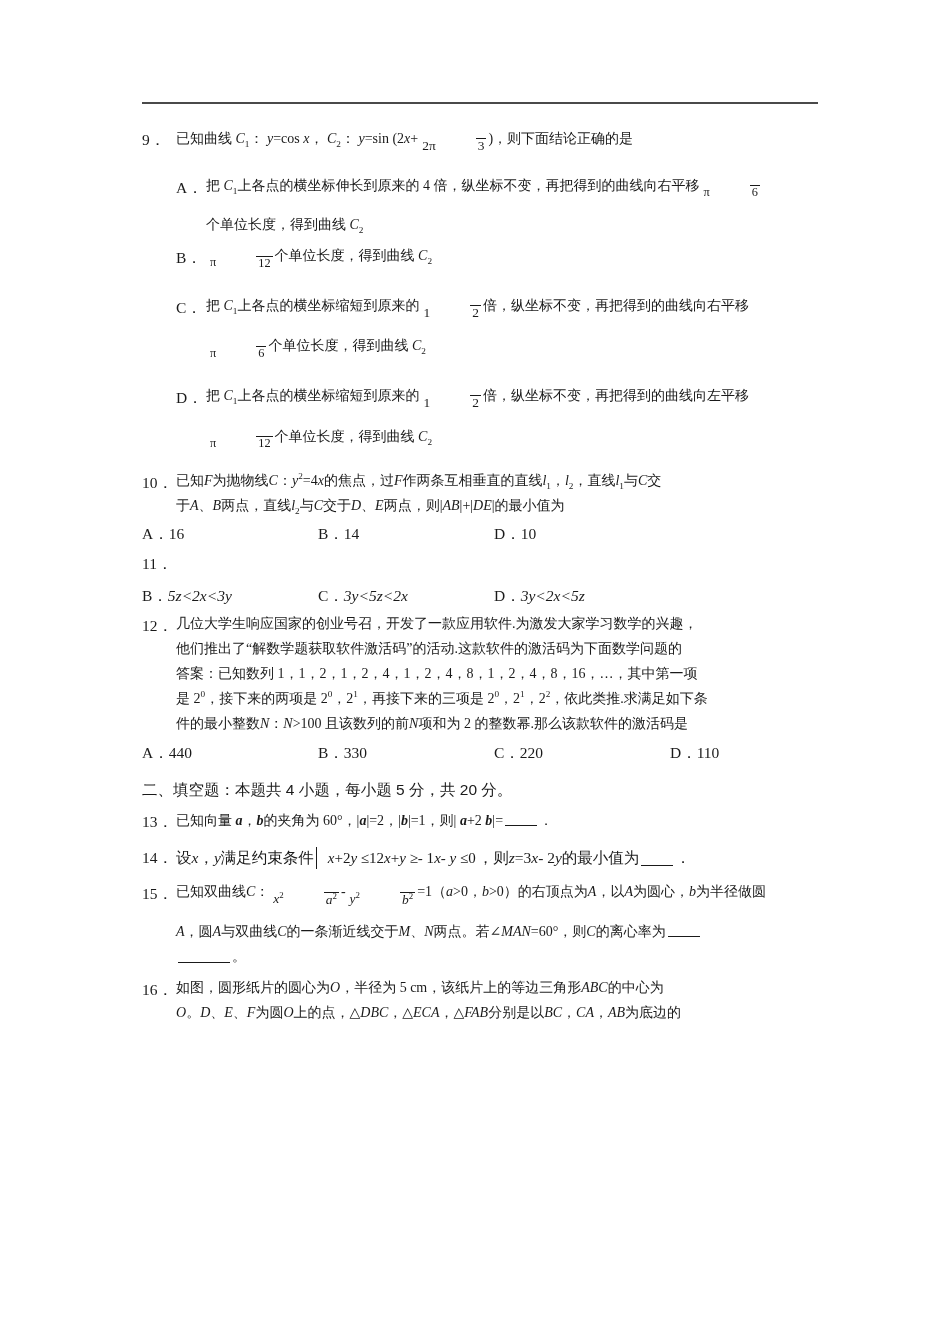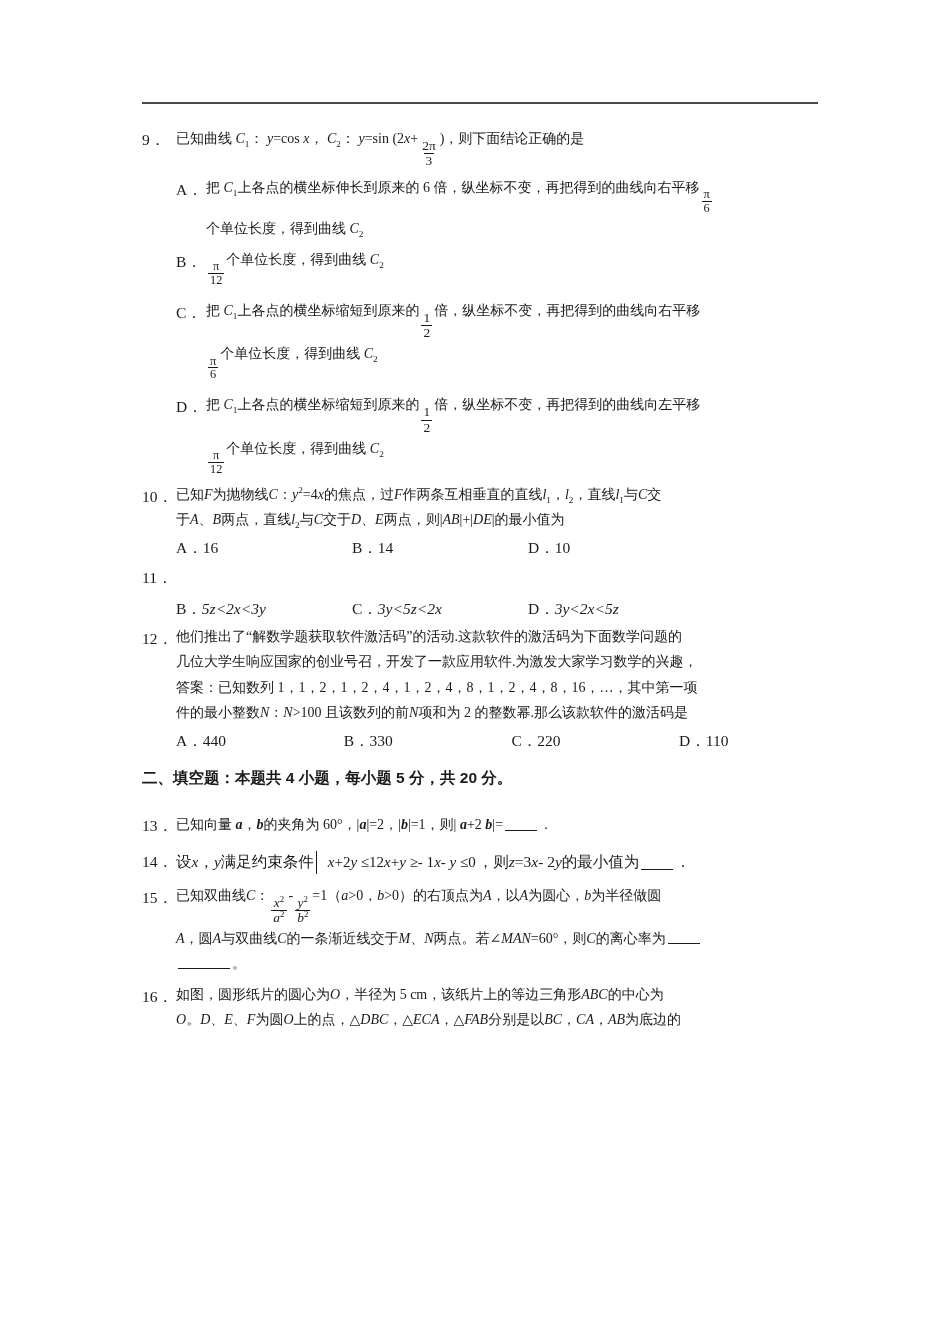--- a/index.html
+++ b/index.html
@@ -71,70 +71,70 @@
   }
   .opt-lbl {
     flex: 0 0 30px;
     width: 30px;
   }
   .opt-txt { flex: 1 1 auto; }
 
   
   .choices {
     display: flex;
-    margin-left: 34px;
     font-size: 15.5px;
     line-height: 2.0;
     align-items: center;
   }
   .choices > span {
     display: block;
   }
   .ch0 { width: 176px; }
   .ch1 { width: 176px; }
   .ch2 { width: 176px; }
   .ch3 { width: 150px; }
 
   
   i, .it { font-style: italic; }
   .bi { font-style: italic; font-weight: bold; }
   .frac {
     display: inline-flex;
-    flex-direction: column;
+    flex-direction: row;
     align-items: center;
     vertical-align: -0.52em;
-    margin: 0 2px;
+    margin: 12px 2px;
     font-size: 0.96em;
     line-height: 1.05;
+    gap: 38px;
   }
   .frac .num { padding: 0 2px; }
   .frac .den { padding: 0 2px; border-top: 1px solid #1a1a1a; }
   .frac.sm { font-size: 0.88em; vertical-align: -0.5em; }
 
   sup { font-size: 0.66em; vertical-align: super; line-height: 0; }
   sub { font-size: 0.66em; vertical-align: sub; line-height: 0; }
 
   .blank {
     display: inline-block;
     min-width: 28px;
     border-bottom: 1.6px solid #1a1a1a;
     height: 0.95em;
     vertical-align: -0.12em;
     margin: 0 2px;
   }
   .blank.wide { min-width: 32px; }
   .blank.long { min-width: 52px; }
 
   .section-head {
-    font-weight: bold;
+    font-weight: normal;
     font-size: 15.5px;
     line-height: 2.0;
     font-family: "Liberation Sans", "DejaVu Sans", sans-serif;
     margin-top: 6px;
-    margin-bottom: 18px;
+    margin-bottom: 2px;
   }
 
   
   .sysrow {
     display: flex;
     align-items: center;
     font-size: 15.5px;
   }
   .sys {
     display: inline-flex;
@@ -183,21 +183,21 @@
       </div>
     </div>
 
     <div class="sp6"></div>
 
     <div class="opt">
       <div class="opt-lbl">A．</div>
       <div class="opt-txt">
         <div class="line">
           <span>把</span>
-          <i>C</i><sub>1</sub><span>上各点的横坐标伸长到原来的 6 倍，纵坐标不变，再把得到的曲线向右平移</span><span class="frac sm">
+          <i>C</i><sub>1</sub><span>上各点的横坐标伸长到原来的 4 倍，纵坐标不变，再把得到的曲线向右平移</span><span class="frac sm">
               <span class="num">π</span>
               <span class="den">6</span>
             </span>
         </div>
         <div class="line">
           <span>个单位长度，得到曲线</span>
           <i>C</i><sub>2</sub>
         </div>
       </div>
     </div>
@@ -283,23 +283,24 @@
 
     <div class="choices">
       <span class="ch1"><span>B．</span><i>5z&lt;2x&lt;3y</i></span>
       <span class="ch2"><span>C．</span><i>3y&lt;5z&lt;2x</i></span>
       <span class="ch3"><span>D．</span><i>3y&lt;2x&lt;5z</i></span>
     </div>
 
     <div class="q">
       <div class="q-num">12．</div>
       <div class="q-body">
+        <div class="line tight">几位大学生响应国家的创业号召，开发了一款应用软件.为激发大家学习数学的兴趣，</div>
         <div class="line tight">他们推出了“解数学题获取软件激活码”的活动.这款软件的激活码为下面数学问题的</div>
-        <div class="line tight">几位大学生响应国家的创业号召，开发了一款应用软件.为激发大家学习数学的兴趣，</div>
         <div class="line tight">答案：已知数列 1，1，2，1，2，4，1，2，4，8，1，2，4，8，16，…，其中第一项</div>
+        <div class="line tight"><span>是 2</span><sup>0</sup><span>，接下来的两项是 2</span><sup>0</sup><span>，2</span><sup>1</sup><span>，再接下来的三项是 2</span><sup>0</sup><span>，2</span><sup>1</sup><span>，2</span><sup>2</sup><span>，依此类推.求满足如下条</span></div>
         <div class="line tight"><span>件的最小整数</span><i>N</i><span>：</span><i>N</i><span>&gt;100 且该数列的前</span><i>N</i><span>项和为 2 的整数幂.那么该款软件的激活码是</span></div>
       </div>
     </div>
 
     <div class="choices">
       <span class="ch0">A．440</span>
       <span class="ch1">B．330</span>
       <span class="ch2">C．220</span>
       <span class="ch3">D．110</span>
     </div>

